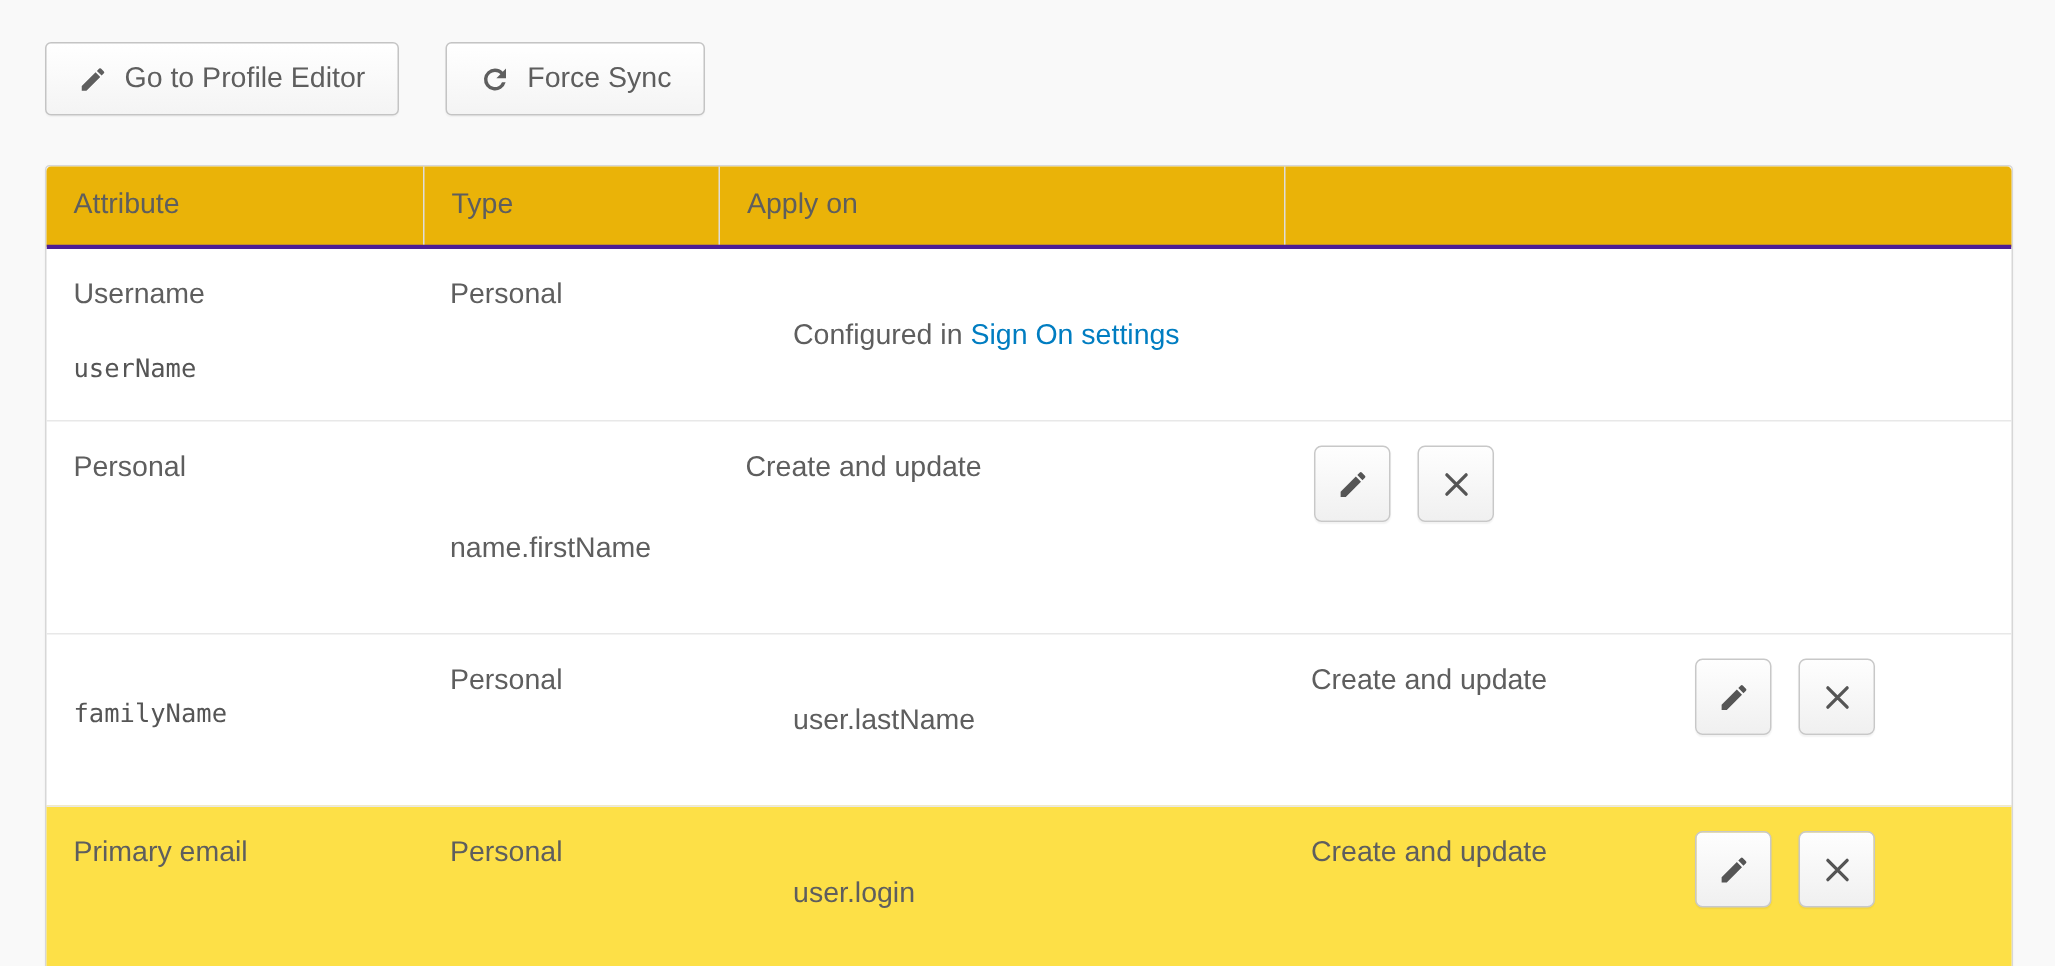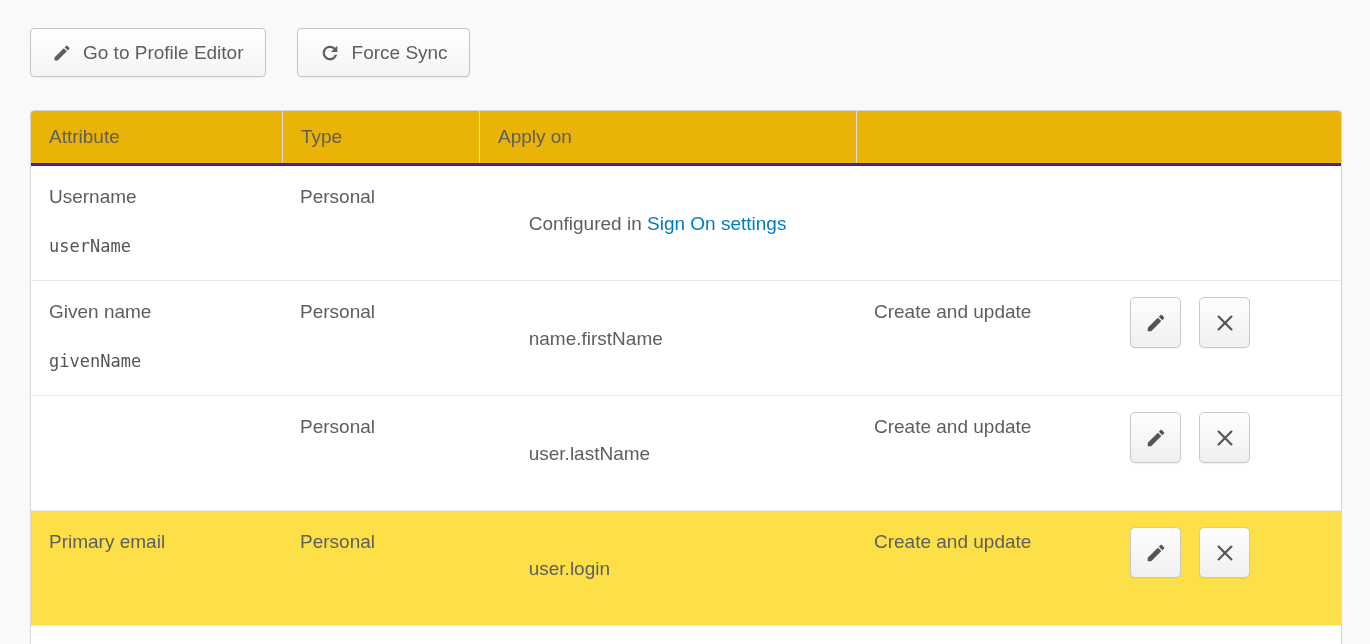--- a/index.html
+++ b/index.html
@@ -130,24 +130,20 @@
       <span>Configured in </span><a class="value-link" href="#">Sign On settings</a>
     </div>
     <div class="cell">
       <span></span>
     </div>
     <div class="actions-cell"></div>
   </div>
 
   <div class="row">
     <div class="cell">
-      <div class="attr-label">Given name</div>
-      <div class="attr-name">givenName</div>
-    </div>
-    <div class="cell">
       <span>Personal</span>
     </div>
     <div class="cell value-cell">
       <span>name.firstName</span>
     </div>
     <div class="cell">
       <span>Create and update</span>
     </div>
     <div class="actions-cell">
       <button class="icon-btn">
@@ -162,20 +158,21 @@
           <svg width="22" height="22" viewBox="0 0 24 24" fill="none" stroke="#555555" stroke-width="2.4" stroke-linecap="round">
             <path d="M5 5 L19 19 M19 5 L5 19"></path>
           </svg>
         </span>
       </button>
     </div>
   </div>
 
   <div class="row">
     <div class="cell">
+      <div class="attr-name">familyName</div>
     </div>
     <div class="cell">
       <span>Personal</span>
     </div>
     <div class="cell value-cell">
       <span>user.lastName</span>
     </div>
     <div class="cell">
       <span>Create and update</span>
     </div>

